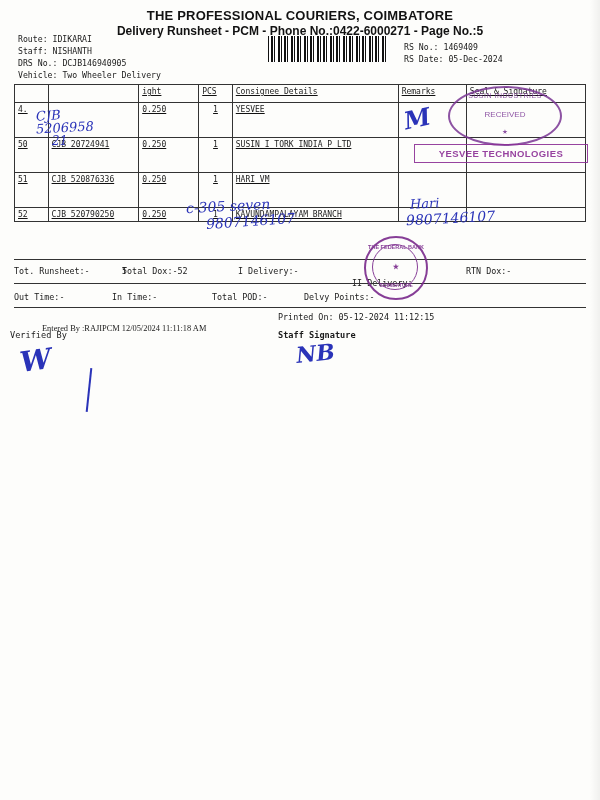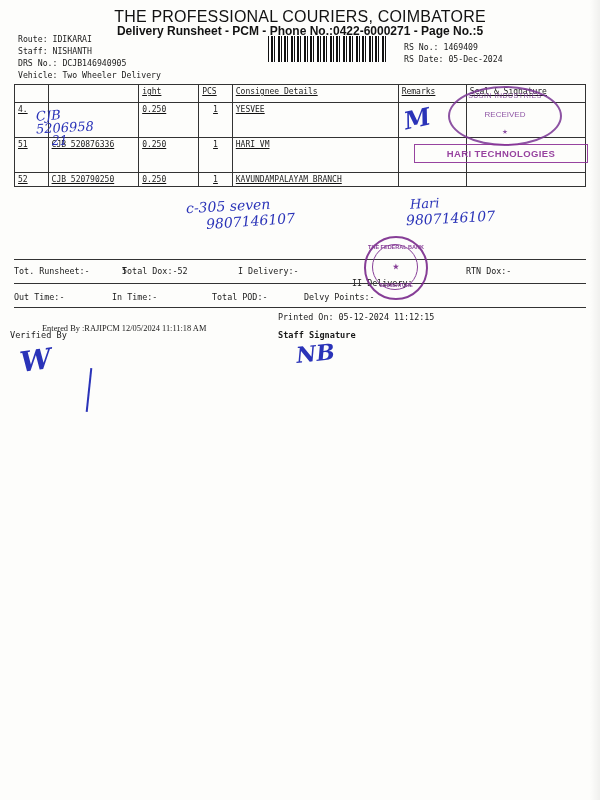--- a/index.html
+++ b/index.html
@@ -23,22 +23,22 @@
     background: #fdfdfb;
   }
 
   
   .doc-title {
     position: absolute;
     left: 0; top: 8px;
     width: 600px;
     text-align: center;
     font-family: "Liberation Sans", sans-serif;
-    font-weight: normal;
-    font-size: 16px;
+    font-weight: bold;
+    font-size: 13px;
     letter-spacing: 0.2px;
     color: #121212;
   }
   .doc-subtitle {
     position: absolute;
     left: 0; top: 24px;
     width: 600px;
     text-align: center;
     font-family: "Liberation Sans", sans-serif;
     font-weight: bold;
@@ -341,20 +341,29 @@
       <tr class="row-tall">
         <td class="c-sno">4.</td>
         <td class="c-dox"></td>
         <td class="c-wt">0.250</td>
         <td class="c-pcs">1</td>
         <td class="c-cons">YESVEE</td>
         <td class="c-rem"></td>
         <td class="c-seal"></td>
       </tr>
       <tr class="row-tall">
+        <td class="c-sno">50</td>
+        <td class="c-dox">CJB  20724941</td>
+        <td class="c-wt">0.250</td>
+        <td class="c-pcs">1</td>
+        <td class="c-cons">SUSIN I TORK INDIA P LTD</td>
+        <td class="c-rem"></td>
+        <td class="c-seal"></td>
+      </tr>
+      <tr class="row-tall">
         <td class="c-sno">51</td>
         <td class="c-dox">CJB 520876336</td>
         <td class="c-wt">0.250</td>
         <td class="c-pcs">1</td>
         <td class="c-cons">HARI VM</td>
         <td class="c-rem"></td>
         <td class="c-seal"></td>
       </tr>
       <tr>
         <td class="c-sno">52</td>
@@ -407,21 +416,21 @@
   <div class="sig sig-verified">W</div>
   <div class="sig-verified-tail"></div>
   <div class="sig sig-staff">NB</div>
 
   <div class="stamp-sq">
     <div class="st-top">SUSIN INDUSTRIES</div>
     <div class="st-mid">RECEIVED</div>
     <div class="st-star">★</div>
   </div>
 
-  <div class="stamp-band">HARI TECHNOLOGIES</div>
+  <div class="stamp-band">YESVEE TECHNOLOGIES</div>
 
   <div class="bank-stamp">
     <div class="inner"></div>
     <div class="bk-top">THE FEDERAL BANK</div>
     <div class="bk-mid">★</div>
     <div class="bk-bot">COIMBATORE</div>
   </div>
 
   <div class="edge-shadow"></div>
 </div>

